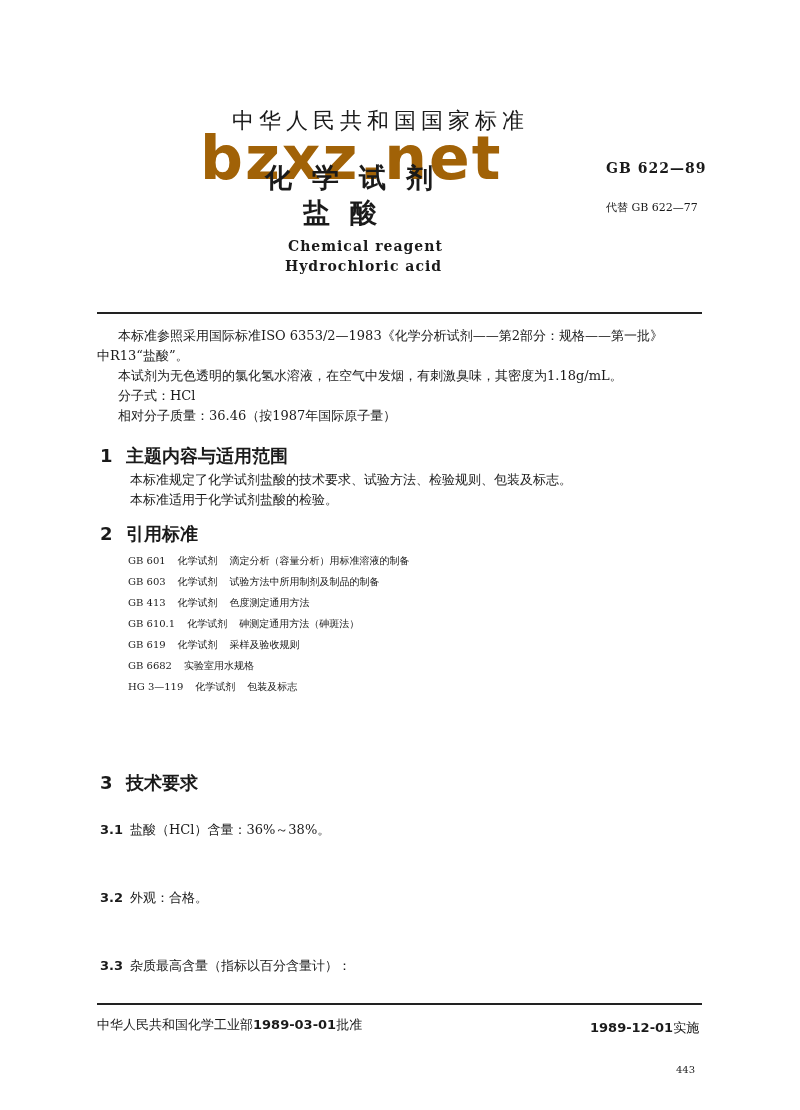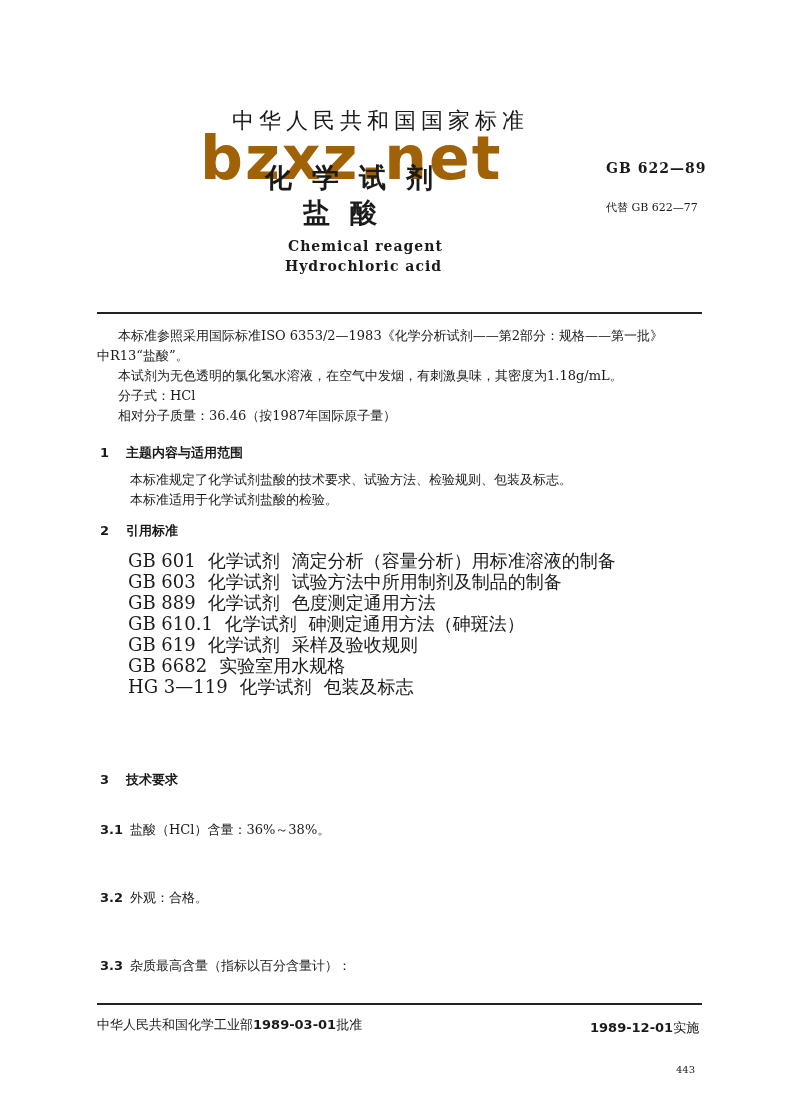--- a/index.html
+++ b/index.html
@@ -11,23 +11,23 @@
   .top-title { left: 232px; top: 106px; font-size: 22px; letter-spacing: 5px; font-family: "DejaVu Sans", sans-serif; z-index: 1; }
   .main-title { left: 265px; top: 160px; font-size: 27px; letter-spacing: 20px; font-weight: bold; font-family: "DejaVu Sans", sans-serif; z-index: 1; }
   .sub-title { left: 303px; top: 195px; font-size: 27px; letter-spacing: 20px; font-weight: bold; font-family: "DejaVu Sans", sans-serif; z-index: 1; text-align: center; }
   .en1 { left: 288px; top: 238px; font-size: 14px; font-weight: bold; letter-spacing: 1px; z-index: 1; }
   .en2 { left: 285px; top: 258px; font-size: 14px; font-weight: bold; letter-spacing: 1px; z-index: 1; }
   .std-no { left: 606px; top: 160px; font-size: 14px; font-weight: bold; letter-spacing: 1px; z-index: 1; }
   .replaces { left: 606px; top: 200px; font-size: 11px; z-index: 1; }
   .rule-top { left: 97px; top: 312px; width: 605px; height: 2px; background: #222; }
   .rule-bottom { left: 97px; top: 1003px; width: 605px; height: 2px; background: #222; }
   .para { font-size: 13px; line-height: 20px; white-space: nowrap; }
-  .sec-head { font-size: 13px; font-weight: bold; font-family: "DejaVu Sans", sans-serif; }
+  .sec-head { font-size: 18px; font-weight: bold; font-family: "DejaVu Sans", sans-serif; }
   .sec-num { display: inline-block; width: 26px; font-weight: bold; font-family: "DejaVu Sans", sans-serif; }
-  .ref-row { font-size: 18px; line-height: 21px; white-space: nowrap; }
+  .ref-row { font-size: 10px; line-height: 21px; white-space: nowrap; }
   .ref-row span { margin-right: 12px; }
   .req-row { font-size: 13px; line-height: 20px; white-space: nowrap; }
   .req-num { display: inline-block; width: 30px; font-weight: bold; font-family: "DejaVu Sans", sans-serif; margin-top: 48px; }
   .footer-left { left: 97px; top: 1016px; font-size: 13px; font-family: "DejaVu Sans", sans-serif; }
   .footer-right { left: 590px; top: 1019px; font-size: 13px; font-family: "DejaVu Sans", sans-serif; }
   .b { font-weight: bold; }
   .page-no { left: 676px; top: 1064px; font-size: 10px; }
 </style>
 </head>
 <body>
@@ -56,21 +56,21 @@
 <div class="abs para" style="left:130px; top:470px;">本标准规定了化学试剂盐酸的技术要求、试验方法、检验规则、包装及标志。</div>
 <div class="abs para" style="left:130px; top:490px;">本标准适用于化学试剂盐酸的检验。</div>
 
 <div class="abs sec-head" style="left:100px; top:522px;">
   <span class="sec-num">2</span><span>引用标准</span>
 </div>
 
 <div class="abs" style="left:128px; top:550px;">
   <div class="ref-row"><span>GB 601</span><span>化学试剂</span><span>滴定分析（容量分析）用标准溶液的制备</span></div>
   <div class="ref-row"><span>GB 603</span><span>化学试剂</span><span>试验方法中所用制剂及制品的制备</span></div>
-  <div class="ref-row"><span>GB 889</span><span>化学试剂</span><span>色度测定通用方法</span></div>
+  <div class="ref-row"><span>GB 413</span><span>化学试剂</span><span>色度测定通用方法</span></div>
   <div class="ref-row"><span>GB 610.1</span><span>化学试剂</span><span>砷测定通用方法（砷斑法）</span></div>
   <div class="ref-row"><span>GB 619</span><span>化学试剂</span><span>采样及验收规则</span></div>
   <div class="ref-row"><span>GB 6682</span><span>实验室用水规格</span></div>
   <div class="ref-row"><span>HG 3—119</span><span>化学试剂</span><span>包装及标志</span></div>
 </div>
 
 <div class="abs sec-head" style="left:100px; top:744px;margin-top:27px;">
   <span class="sec-num">3</span><span>技术要求</span>
 </div>
 <div class="abs" style="left:100px; top:772px;">

